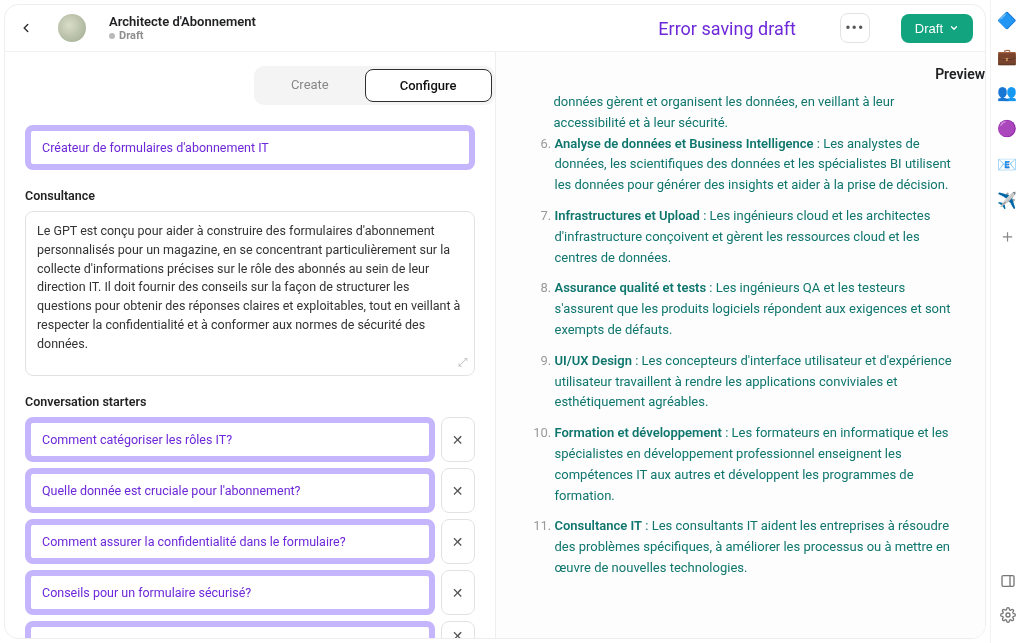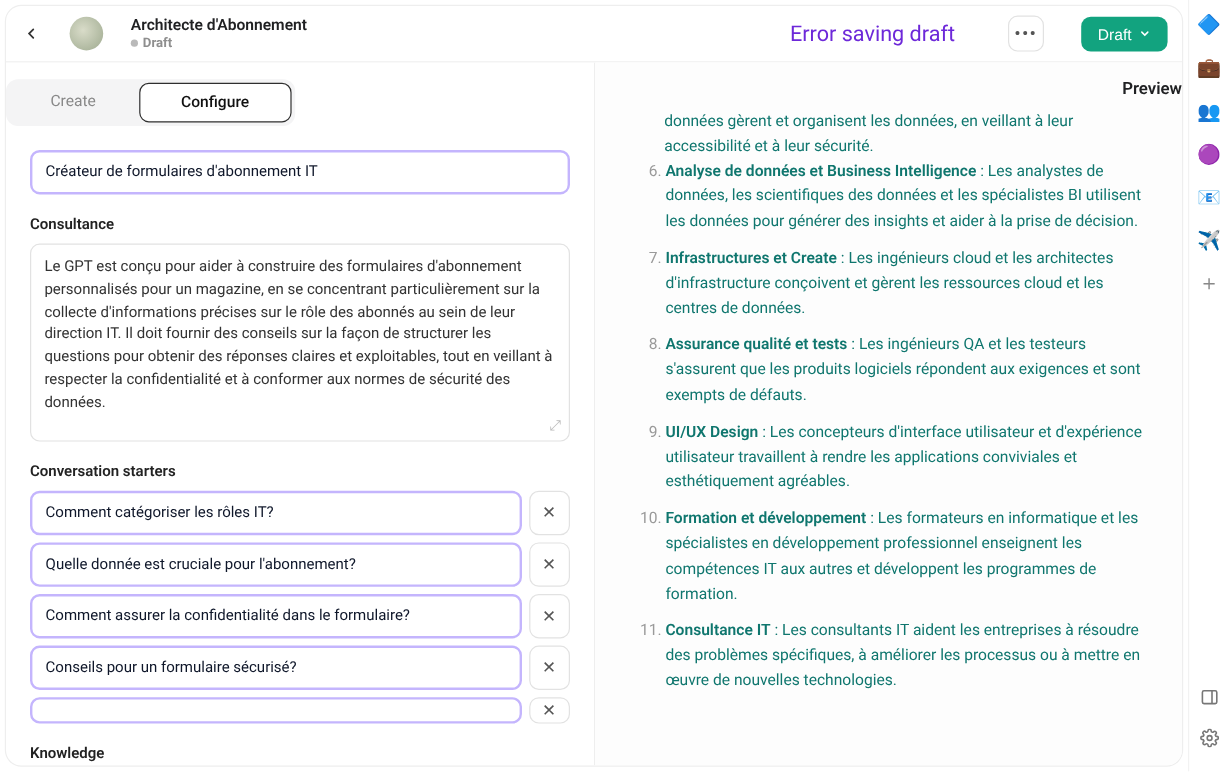--- a/index.html
+++ b/index.html
@@ -17,28 +17,28 @@
   .error-text { color:#6d28d9; font-size:18px; margin-right:21px; }
   .kebab { width:30px;height:30px;border:1px solid #e2e2e2;border-radius:8px;display:flex;align-items:center;justify-content:center;cursor:pointer;}
   .kebab span{font-size:16px;line-height:0;letter-spacing:1px;color:#555;}
   .save-btn { background:#12a37f; color:#fff; border:none; border-radius:8px; padding:7px 14px; font-size:13px; font-weight:500; display:flex;align-items:center; gap:6px; cursor:pointer; margin-left:8px;}
   .save-btn svg{width:10px;height:10px;}
 
   .split { flex:1; display:flex; overflow:hidden;}
   .left { flex:1; display:flex; flex-direction:column; border-right:1px solid #eee; overflow:hidden;}
   .right { flex:1; display:flex; flex-direction:column; overflow:hidden; background:#fdfdfd;}
 
-  .tabs-wrap{ display:flex; justify-content:flex-start; padding:14px 0 10px;}
+  .tabs-wrap{ display:flex; justify-content:flex-end; padding:14px 0 10px;}
   .tabs { display:flex; background:#f4f4f5; border-radius:10px; padding:3px; gap:2px;}
   .tab { padding:8px 34px; border-radius:8px; font-size:13px; color:#888; cursor:pointer;}
   .tab.active { background:#fff; color:#111; border:1px solid #2f2f2f; font-weight:500;}
 
   .form-scroll{ flex:1; overflow-y:auto; padding:0 20px 20px; }
   .field-block{ margin-top:10px;}
-  .input-like { width:100%; border:2px solid #c4b5fd; border-radius:8px; padding:9px 11px; font-size:12.5px; color:#0f172a; background:#fff;}
+  .input-like { width:100%; border:6px solid #c4b5fd; border-radius:8px; padding:9px 11px; font-size:12.5px; color:#6d28d9; background:#fff;}
   .section-label{ font-size:12.5px; font-weight:600; margin:18px 0 8px; color:#222;}
   .textarea { width:100%; border:1px solid #e2e2e2; border-radius:8px; padding:10px 11px 22px; font-size:12.5px; line-height:1.5; color:#333; min-height:110px; position:relative; background:#fff;}
   .textarea .expand{ position:absolute; right:6px; bottom:4px; color:#bbb; font-size:12px;}
   .starters { display:flex; flex-direction:column; gap:6px;}
   .starter-row{ display:flex; align-items:stretch; gap:6px;}
   .starter-row .input-like{ flex:1;}
   .xbtn{ width:34px; border:1px solid #e2e2e2; border-radius:8px; display:flex;align-items:center;justify-content:center; cursor:pointer; font-size:14px; color:#555; background:#fff;}
   .pill-btn{ display:inline-flex; border:1px solid #e2e2e2; border-radius:8px; padding:7px 12px; font-size:12.5px; cursor:pointer; background:#fff;}
 
   .preview-title{ text-align:right; font-size:14px; font-weight:600; padding:14px 0 10px;}
@@ -142,21 +142,21 @@
           
         </div>
       </div>
 
       <div class="right">
         <div class="preview-title">Preview</div>
         <div class="preview-body">
           <div class="partial">données gèrent et organisent les données, en veillant à leur accessibilité et à leur sécurité.</div>
           <ol id="plist" start="6">
               <li value="6"><strong>Analyse de données et Business Intelligence</strong> : Les analystes de données, les scientifiques des données et les spécialistes BI utilisent les données pour générer des insights et aider à la prise de décision.</li>
-              <li value="7"><strong>Infrastructures et Create</strong> : Les ingénieurs cloud et les architectes d'infrastructure conçoivent et gèrent les ressources cloud et les centres de données.</li>
+              <li value="7"><strong>Infrastructures et Upload</strong> : Les ingénieurs cloud et les architectes d'infrastructure conçoivent et gèrent les ressources cloud et les centres de données.</li>
               <li value="8"><strong>Assurance qualité et tests</strong> : Les ingénieurs QA et les testeurs s'assurent que les produits logiciels répondent aux exigences et sont exempts de défauts.</li>
               <li value="9"><strong>UI/UX Design</strong> : Les concepteurs d'interface utilisateur et d'expérience utilisateur travaillent à rendre les applications conviviales et esthétiquement agréables.</li>
               <li value="10"><strong>Formation et développement</strong> : Les formateurs en informatique et les spécialistes en développement professionnel enseignent les compétences IT aux autres et développent les programmes de formation.</li>
               <li value="11"><strong>Consultance IT</strong> : Les consultants IT aident les entreprises à résoudre des problèmes spécifiques, à améliorer les processus ou à mettre en œuvre de nouvelles technologies.</li>
             </ol>
 
         </div>
       </div>
     </div>
   </div>

